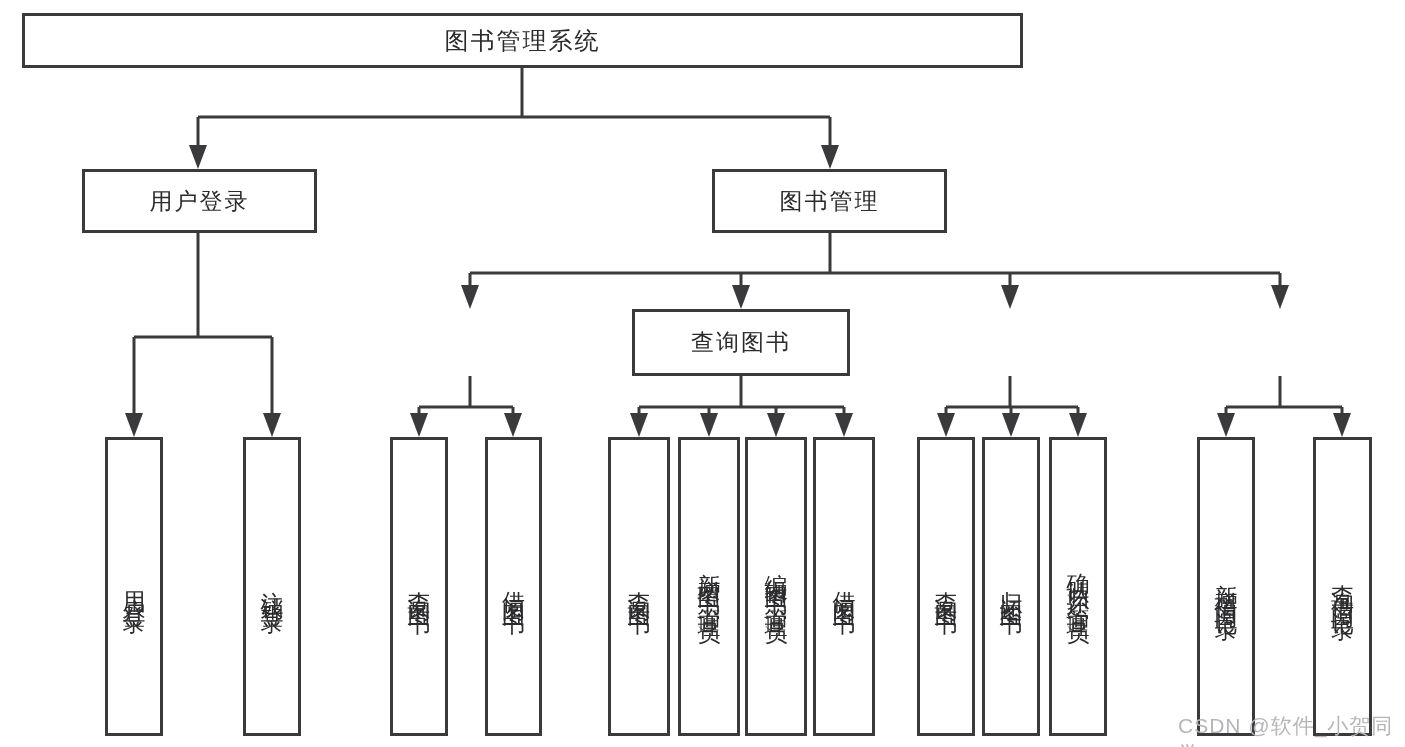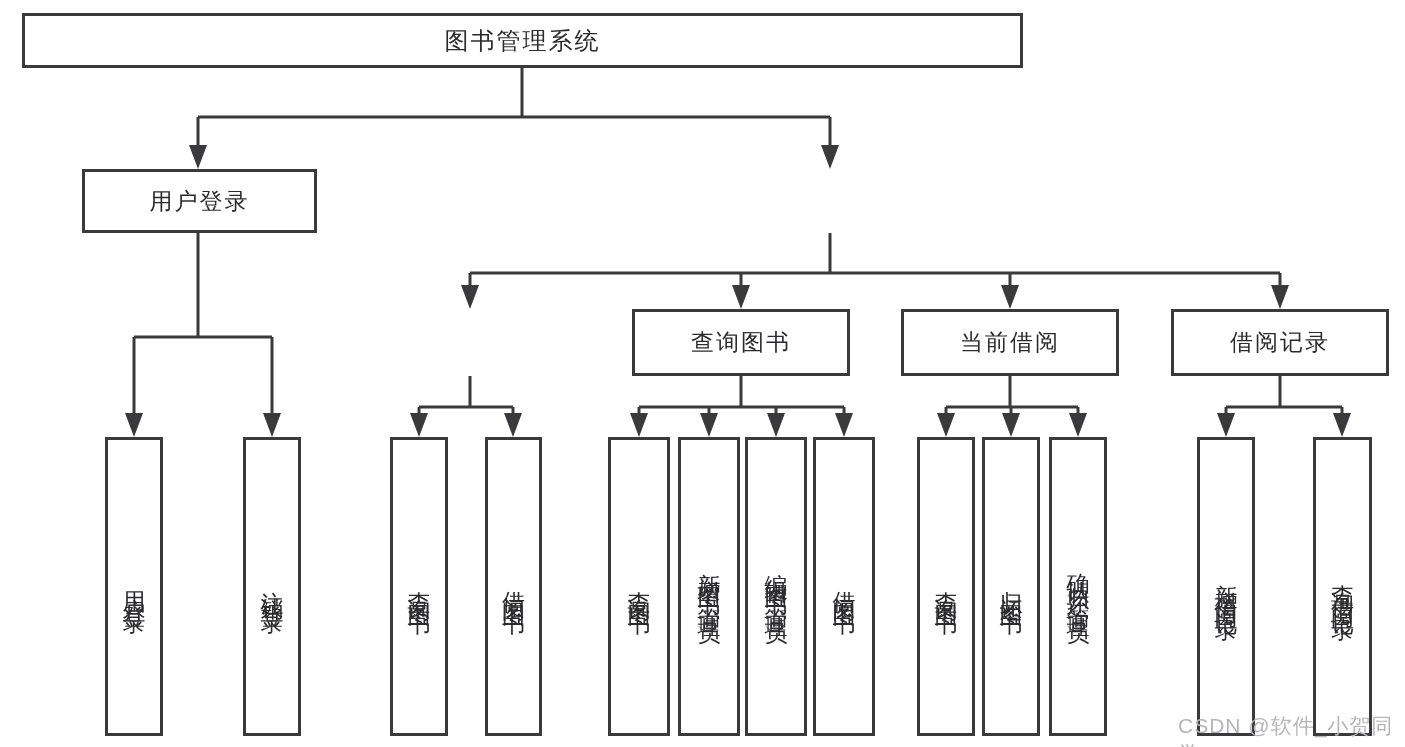--- a/index.html
+++ b/index.html
@@ -76,24 +76,23 @@
       M937 413 H955 L946 437 Z
       M1002 413 H1020 L1011 437 Z
       M1069 413 H1087 L1078 437 Z
       M1217 413 H1235 L1226 437 Z
       M1333 413 H1351 L1342 437 Z"></path>
   </svg>
 
   <div class="box root" style="left:22px;top:13px;width:1001px;height:55px">图书管理系统</div>
 
   <div class="box" style="left:82px;top:169px;width:235px;height:64px">用户登录</div>
+  <div class="box" style="left:712px;top:169px;width:235px;height:64px">图书管理</div>
 
   <div class="box" style="left:632px;top:309px;width:218px;height:67px">查询图书</div>
-  <div class="box" style="left:901px;top:309px;width:218px;height:67px">当前借阅</div>
-  <div class="box" style="left:1171px;top:309px;width:218px;height:67px">借阅记录</div>
 
   <div class="box v" style="left:105px;top:437px;width:58px;height:299px">用户登录</div>
   <div class="box v" style="left:243px;top:437px;width:58px;height:299px">注销登录</div>
 
   <div class="box v" style="left:390px;top:437px;width:58px;height:299px">查询图书</div>
   <div class="box v" style="left:485px;top:437px;width:57px;height:299px">借阅图书</div>
 
   <div class="box v" style="left:608px;top:437px;width:62px;height:299px">查询图书</div>
   <div class="box v" style="left:678px;top:437px;width:62px;height:299px">新增图书（管理员）</div>
   <div class="box v" style="left:745px;top:437px;width:62px;height:299px">编辑图书（管理员）</div>

